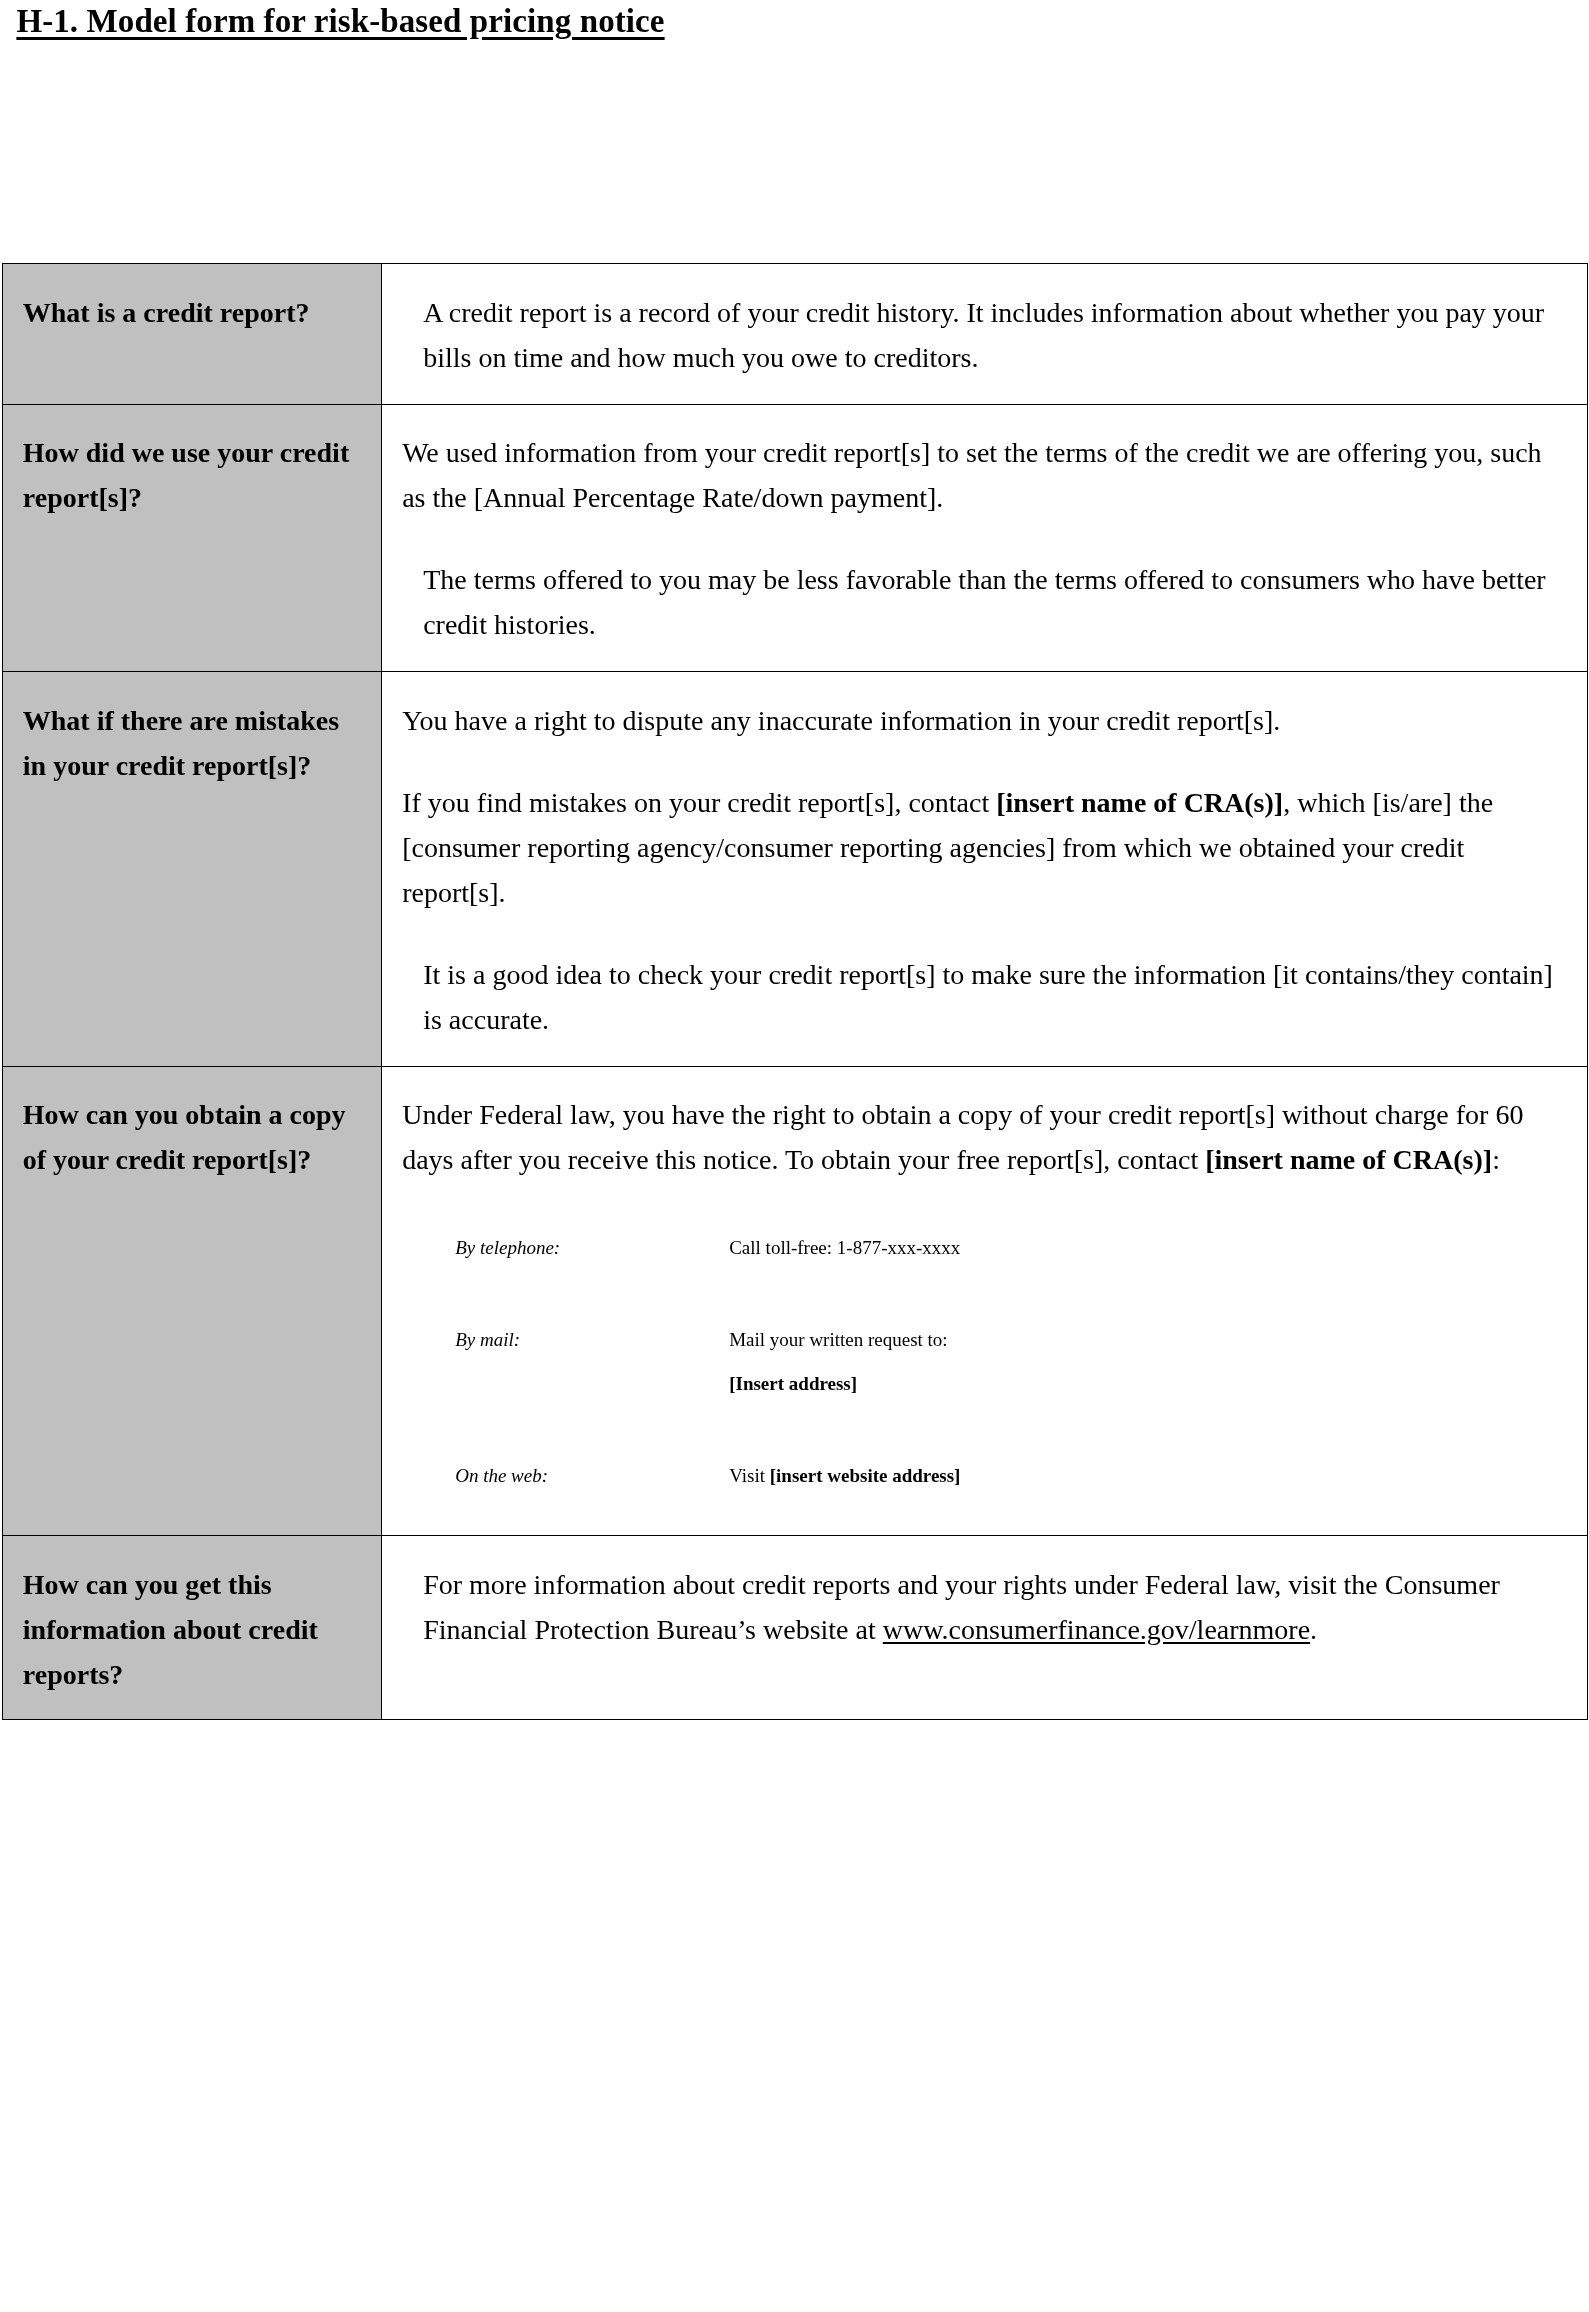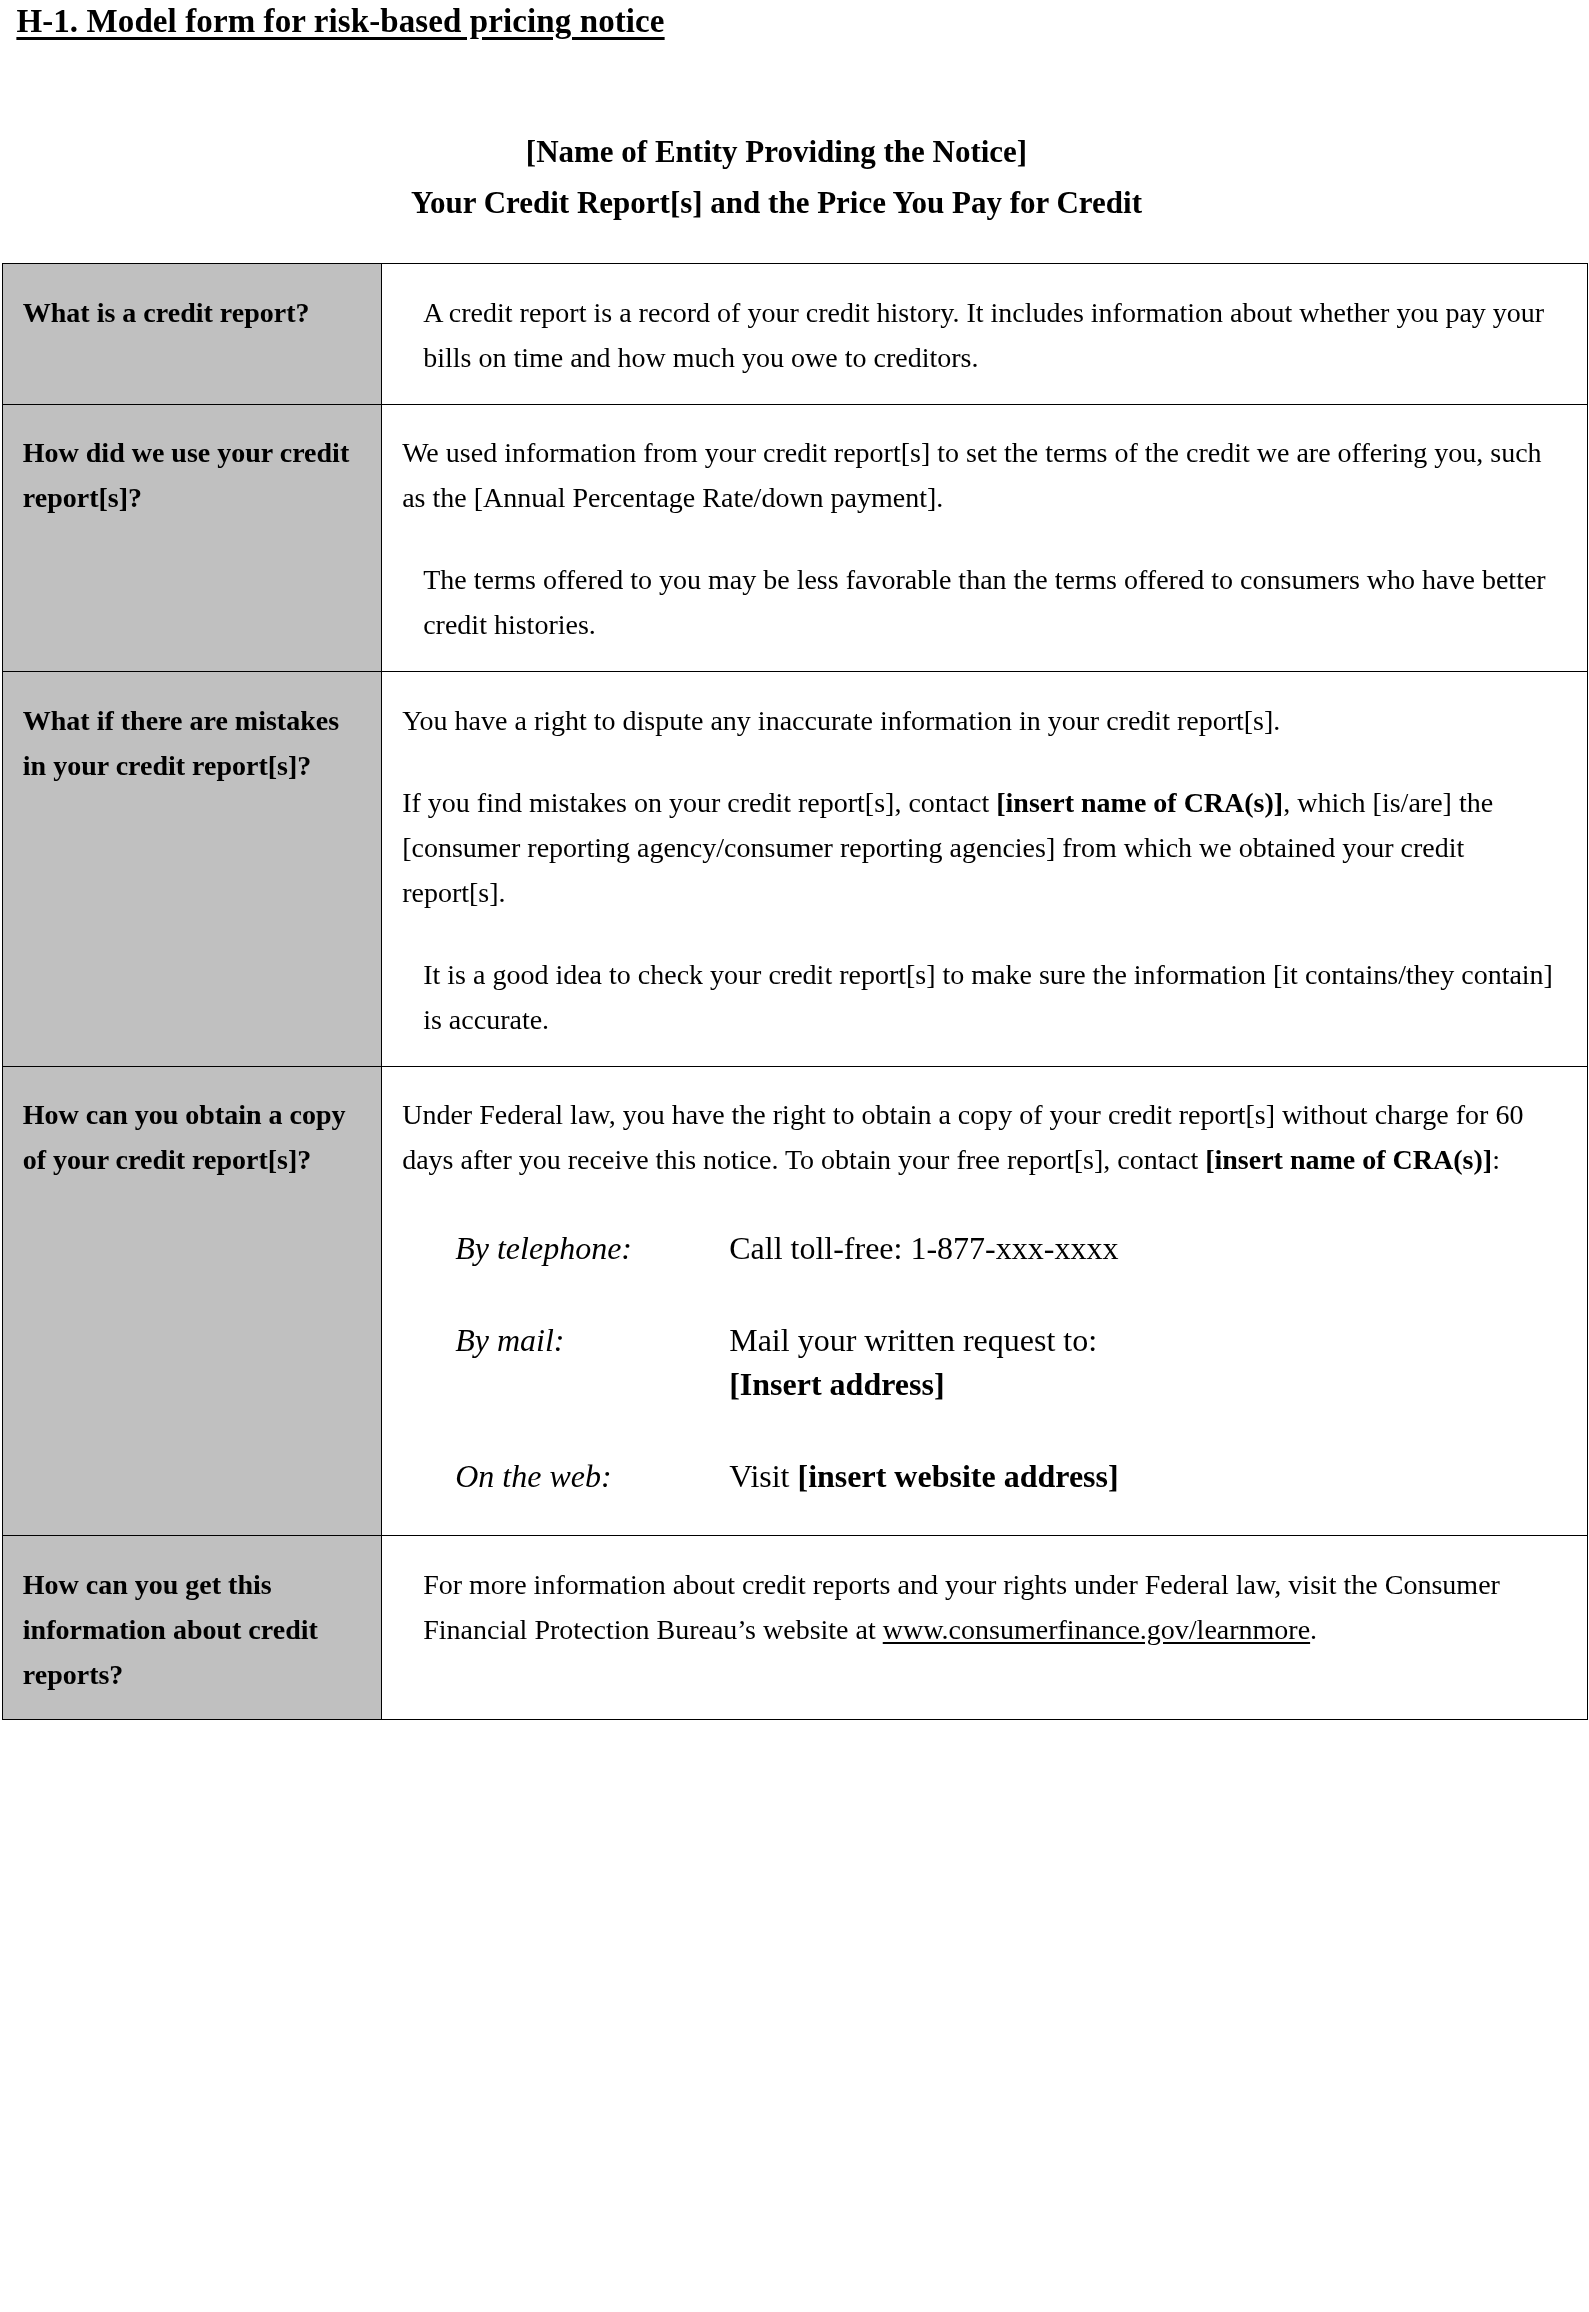--- a/index.html
+++ b/index.html
@@ -89,21 +89,21 @@
   .contact-list {
     margin: 44px 0 7.3px 0;
     border-collapse: collapse;
     table-layout: fixed;
     width: 100%;
   }
   .contact-list td {
     border: none !important;
     padding: 0 0 48px 0 !important;
     vertical-align: top;
-    font-size: 32px;
+    font-size: 19px;
     line-height: 44px;
     background: transparent;
   }
   .contact-list tr:last-child td { padding-bottom: 5.5px !important; }
   .contact-list .c-label {
     width: 274px;
     padding-left: 53px !important;
     font-style: italic;
   }
   .contact-list .c-value { width: auto; }
@@ -117,24 +117,20 @@
 </style>
 </head>
 <body>
 
 <div class="page">
 
   <div class="doc-heading">
     <span class="ul">H-1.  Model form for risk-based pricing notice</span>
   </div>
 
-  <div class="form-title">
-    <div>[Name of Entity Providing the Notice]</div>
-    <div>Your Credit Report[s] and the Price You Pay for Credit</div>
-  </div>
 
   <table class="notice-table">
     <tbody>
 
       <tr>
         <td class="col-label">What is a credit report?</td>
         <td class="col-body">
           <p>A credit report is a record of your credit history.  It includes information about whether you pay your bills on time and how much you owe to creditors.</p>
         </td>
       </tr>

